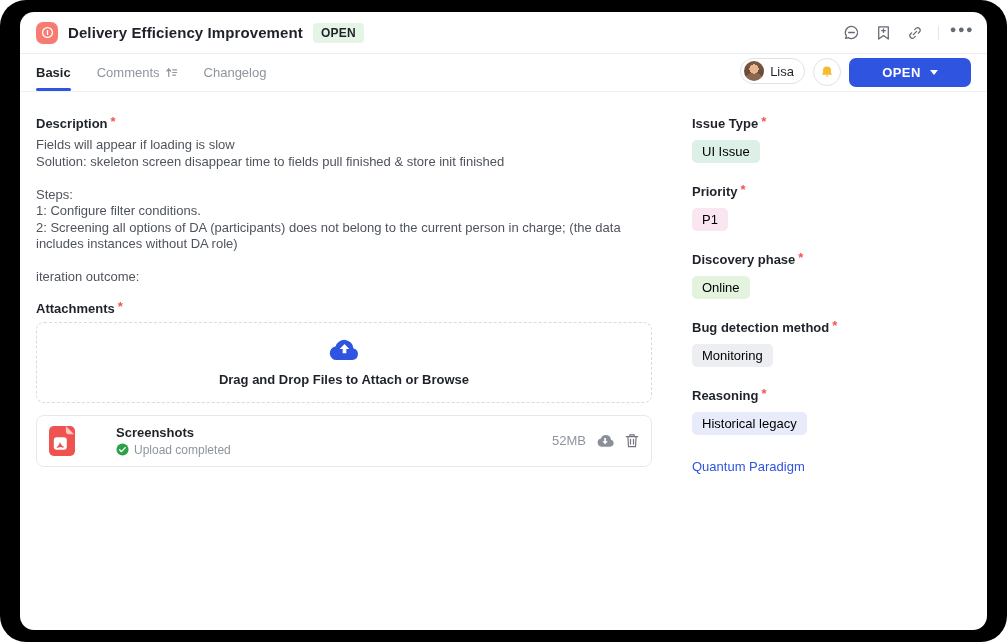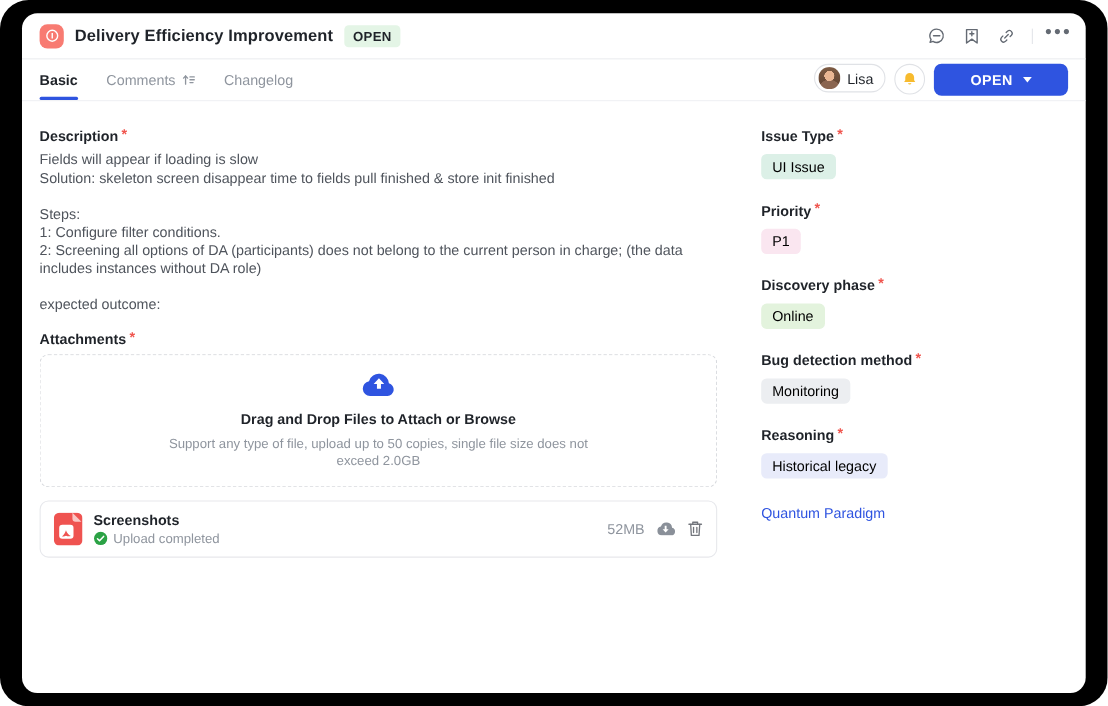--- a/index.html
+++ b/index.html
@@ -42,21 +42,21 @@
   .field-label{font-size:13px;font-weight:700;color:#1f2329;}
   .req{color:var(--required-red,#f0564f);font-size:13px;font-weight:700;line-height:1;margin-top:-1px;}
 
   .desc-line{font-size:13px;line-height:16.5px;color:#4f545c;min-height:16.5px;white-space:pre-wrap;}
 
   .attach-label{margin-top:15px;}
   .dropzone{border:1px dashed #d8dade;border-radius:8px;padding:13px 10px 15px;text-align:center;cursor:pointer;}
   .dz-title{font-size:13px;font-weight:700;color:#1f2329;margin-top:7px;}
   .dz-hint{font-size:12px;line-height:16px;color:#8f959e;margin:7px auto 0;max-width:392px;}
 
-  .file-card{margin-top:12px;border:1px solid #e7e8ec;border-radius:8px;height:50px;display:flex;align-items:center;padding:0 12px;}
+  .file-card{margin-top:12px;border:1px solid #e7e8ec;border-radius:8px;height:50px;display:flex;align-items:center;padding:0 12px;gap:31px;}
   .file-meta{margin-left:10px;min-width:0;}
   .file-name{font-size:13px;font-weight:700;color:#1f2329;}
   .file-status{display:flex;align-items:center;gap:5px;margin-top:3px;}
   .file-status-text{font-size:12px;color:#8f959e;}
   .file-right{margin-left:auto;display:flex;align-items:center;gap:11px;}
   .file-size{font-size:13px;color:#8f959e;}
   .ficon{display:flex;align-items:center;cursor:pointer;}
 
   .field{margin-bottom:21px;}
   .field .field-label-row{margin-bottom:9px;}
@@ -158,37 +158,36 @@
             <div class="desc-line"></div>
 
             <div class="desc-line">Steps:</div>
 
             <div class="desc-line">1: Configure filter conditions.</div>
 
             <div class="desc-line">2: Screening all options of DA (participants) does not belong to the current person in charge; (the data includes instances without DA role)</div>
 
             <div class="desc-line"></div>
 
-            <div class="desc-line">expected outcome:</div>
+            <div class="desc-line">iteration outcome:</div>
           </div>
 
         <div class="field-label-row attach-label">
           <span class="field-label">Attachments</span>
           <span class="req">*</span>
         </div>
 
         <div class="dropzone">
           <span style="display:inline-flex;">
             <svg width="35" height="25" viewBox="0 0 36 26">
               <path fill="#2f54e0" d="M9.6 25A7.1 7.1 0 0 1 8.6 10.9 9.6 9.6 0 0 1 27.4 13a6.1 6.1 0 0 1-1.3 12z"></path>
               <path fill="#fff" d="M18 8.2l5 5.3h-3.1V18h-3.8v-4.5h-3.1z"></path>
             </svg>
           </span>
           <div class="dz-title">Drag and Drop Files to Attach or Browse</div>
-          <div class="dz-hint">Support any type of file, upload up to 50 copies, single file size does not exceed 2.0GB</div>
         </div>
 
         <div class="file-card">
           <span style="display:inline-flex;flex:none;">
             <svg width="26" height="30" viewBox="0 0 27 31">
               <rect x="0" y="0" width="27" height="31" rx="5" fill="#ef5350"></rect>
               <path d="M17.5 0v5.5a3 3 0 0 0 3 3H26L17.5 0z" fill="#fbdad8" opacity="0.85"></path>
               <rect x="5" y="11.5" width="13.5" height="13" rx="3" fill="#fff"></rect>
               <path d="M7.6 22.4c1.7-1.2 3.2-3.5 3.8-5.8.7 2.1 2.3 4.4 4.6 5.4-1.7.5-3.4.4-4.5-.2-1.3.8-2.8.9-3.9.6z" fill="#ef5350"></path>
             </svg>

